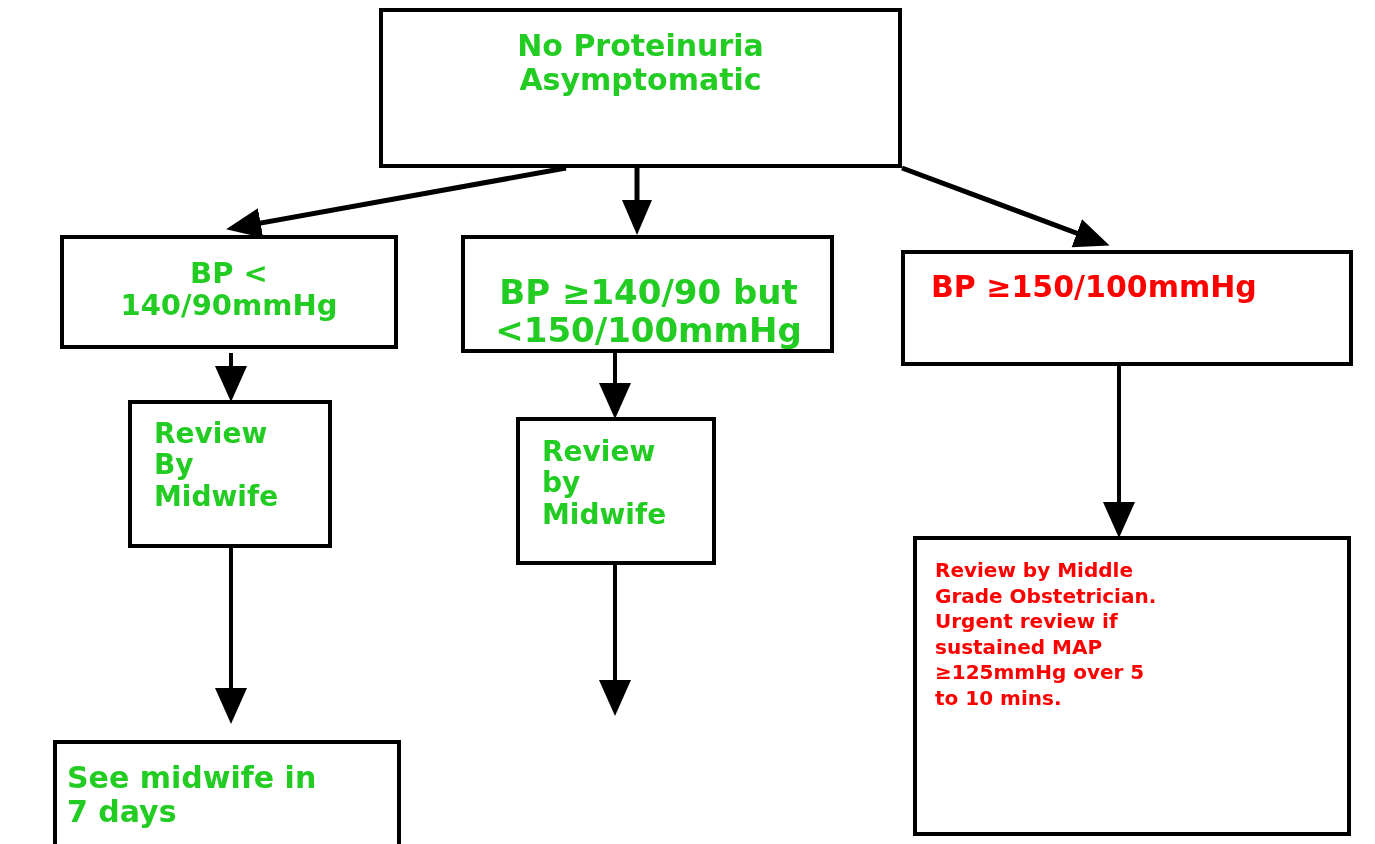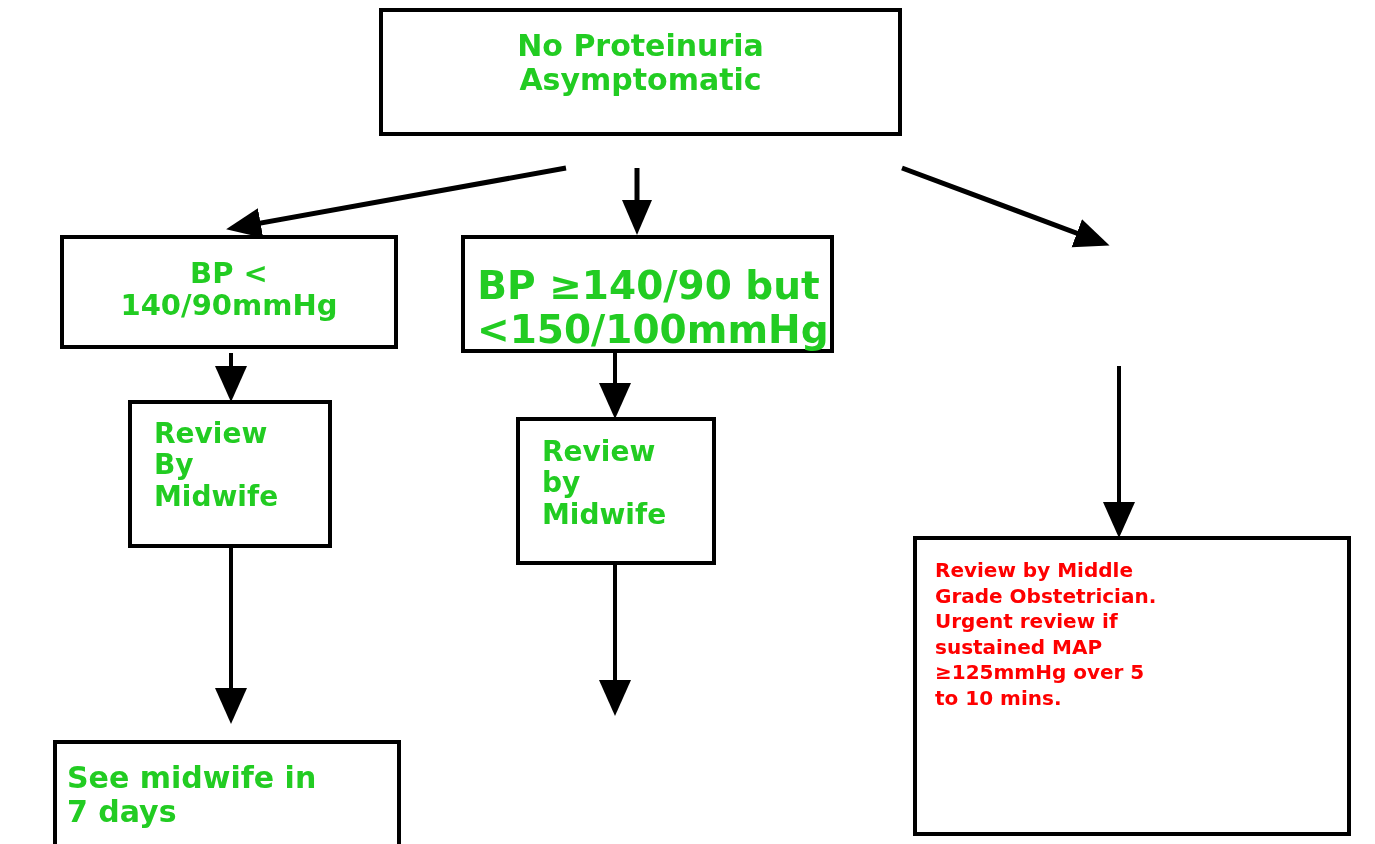--- a/index.html
+++ b/index.html
@@ -25,35 +25,35 @@
     white-space: pre-line;
     z-index: 2;
   }
   .node.green { color: #22cc22; }
   .node.red   { color: #fe0000; }
   .node.center { text-align: center; }
   .node.left   { text-align: left; }
 
   
   #node-root {
-    left: 379px;  top: 8px;   width: 523px;  height: 128px;
+    left: 379px;  top: 8px;   width: 523px;  height: 160px;
     font-size: 30px;
     padding: 17px 10px 0 10px;
     text-align: center;
   }
   #node-bp-low {
     left: 60px;   top: 235px; width: 338px;  height: 114px;
     font-size: 29px;
     padding: 18px 8px 0 8px;
     text-align: center;
   }
   #node-bp-mid {
     left: 461px;  top: 235px; width: 373px;  height: 118px;
-    font-size: 39px;
-    padding: 25px 10px 0 12px;
+    font-size: 34px;
+    padding: 34px 10px 0 12px;
     text-align: center;
   }
   #node-bp-high {
     left: 901px;  top: 250px; width: 452px;  height: 116px;
     font-size: 30px;
     padding: 16px 10px 0 26px;
     text-align: left;
   }
   #node-review-mw-1 {
     left: 128px;  top: 400px; width: 204px;  height: 148px;
@@ -130,20 +130,21 @@
 
   <div class="node green center" id="node-root">No Proteinuria
 Asymptomatic</div>
 
   <div class="node green center" id="node-bp-low">BP &lt;
 140/90mmHg</div>
 
   <div class="node green center" id="node-bp-mid">BP ≥140/90 but
 &lt;150/100mmHg</div>
 
+  <div class="node red left" id="node-bp-high">BP ≥150/100mmHg</div>
 
   <div class="node green left" id="node-review-mw-1">Review
 By
 Midwife</div>
 
   <div class="node green left" id="node-review-mw-2">Review
 by
 Midwife</div>
 
   <div class="node green center" id="node-see-midwife">See midwife in

